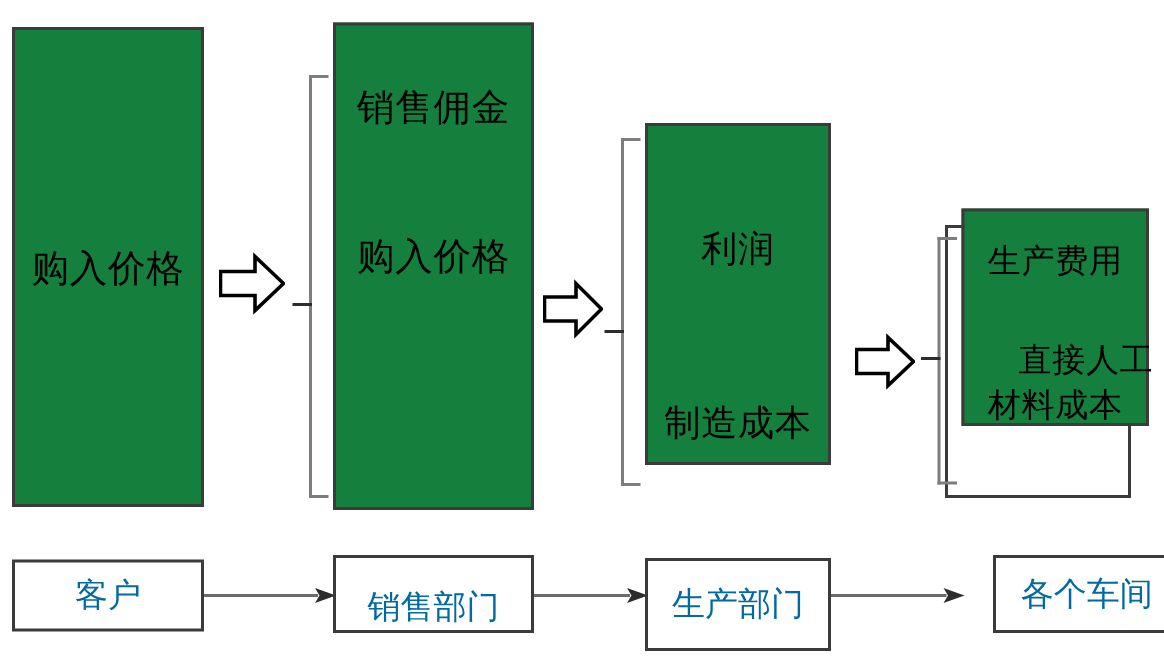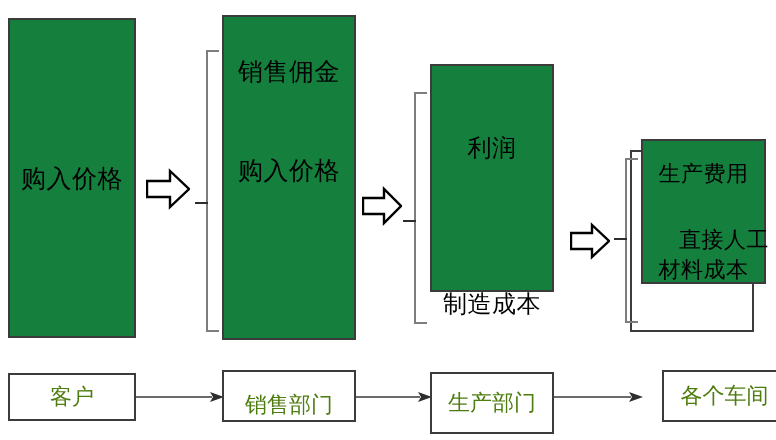--- a/index.html
+++ b/index.html
@@ -30,21 +30,21 @@
   }
 
   #box1{left:8px;  top:18px;  width:128px; height:320px; justify-content:center;}
   #box1 .line{font-size:25px;}
 
   #box2{left:222px;top:15px;  width:134px; height:325px;}
   #box2 .line{font-size:25px;}
   #box2 .l0{margin-top:38px;}
   #box2 .l1{margin-top:66px;}
 
-  #box3{left:430px;top:64px;  width:124px; height:228px;gap:40px;}
+  #box3{left:430px;top:82px;  width:124px; height:228px;}
   #box3 .line{font-size:24px;}
   #box3 .l0{margin-top:66px;}
   #box3 .l1{margin-top:84px;}
 
   
   #box4shadow{
     position:absolute;
     left:630px;top:150px;width:124px;height:182px;
     box-sizing:border-box;
     border:2px solid #3b3b3b;
@@ -84,21 +84,21 @@
   #arrow2{left:362px;top:186px;width:40px;height:40px;}
   #arrow3{left:570px;top:222px;width:40px;height:38px;}
 
   
   .bbox{
     position:absolute;
     box-sizing:border-box;
     border:2px solid #3b3b3b;
     background:#ffffff;
     display:flex;align-items:center;justify-content:center;
-    color:#4d7c0f;
+    color:#0369a1;
     font-size:22px;
     white-space:nowrap;
     z-index:3;
   }
   #bbox1{left:8px;  top:373px;width:128px;height:48px;}
   #bbox2{left:222px;top:370px;width:134px;height:52px;align-items:flex-end;}
   #bbox3{left:430px;top:372px;width:124px;height:62px;}
   #bbox4{left:662px;top:370px;width:125px;height:52px;}
 
   .conn{position:absolute;z-index:2;}

